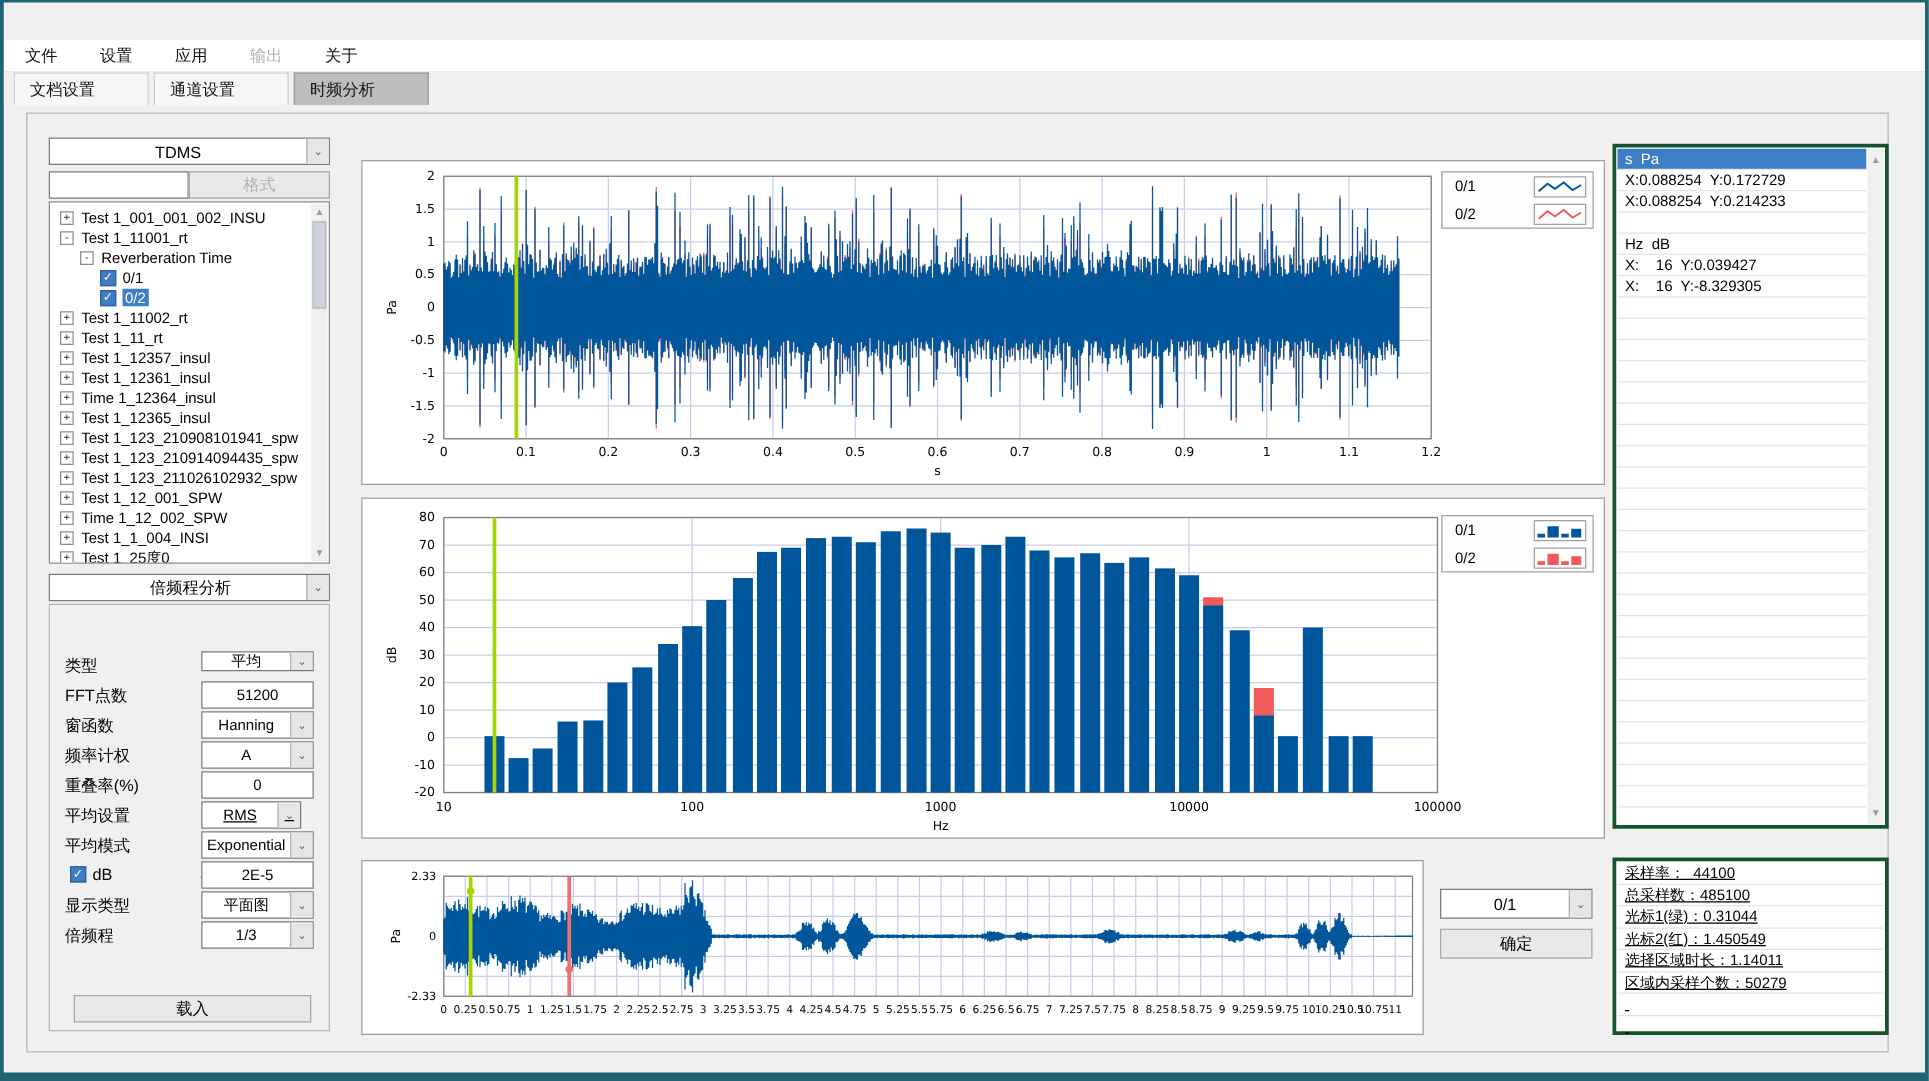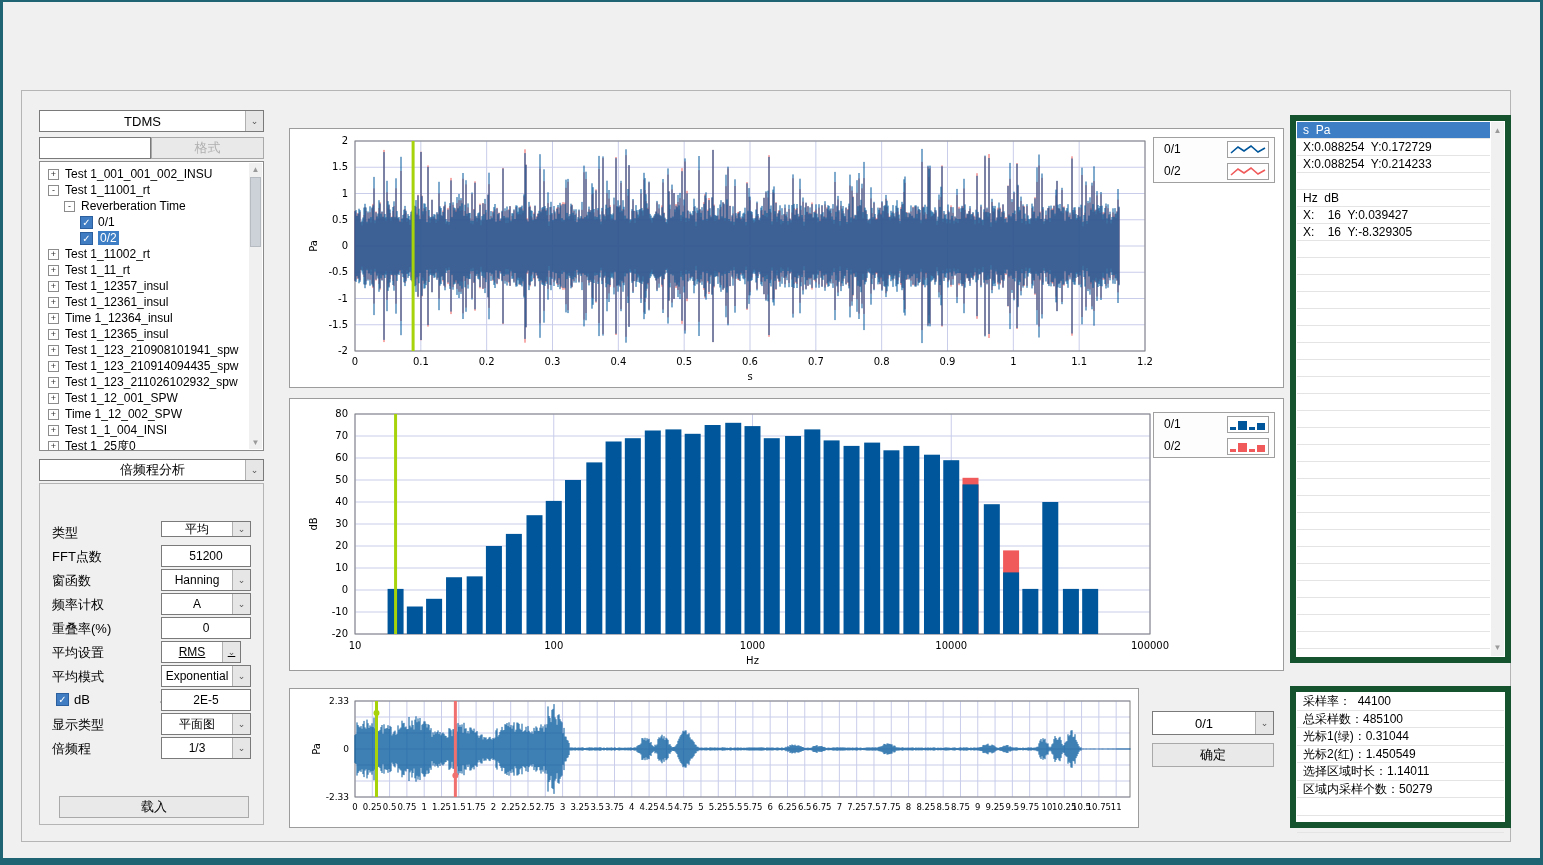--- a/index.html
+++ b/index.html
@@ -52,30 +52,42 @@
   
   .groupbox { position:absolute; border:1px solid #b5b5b5; }
   .form-label { position:absolute; font-size:13px; color:#000; }
   
   .chartbox { position:absolute; background:#fff; border:1px solid #9c9c9c; }
   .legend { position:absolute; background:#fdfdfd; border:1px solid #a0a0a0; }
   .legend-row { height:22px; display:flex; align-items:center; padding:0 5px 0 10px; }
   .legend-row .lab { flex:1; font-size:12px; }
   .legend-icon { width:42px; height:17px; border:1px solid #a0a0a0; background:#fff; }
   
-  .listpanel { position:absolute; background:#fff; border:6px solid #14532d; }
+  .listpanel { position:absolute; background:#fff; border:3px solid #14532d; }
   .list-row { height:17px; line-height:16px; font-size:12px; padding:0 6px; border-bottom:1px solid #e4e4e4;
               white-space:pre; overflow:hidden; }
   .list-row.sel { background:#3d7ec4; color:#fff; }
   svg text { font-family:"DejaVu Sans","Liberation Sans",sans-serif; fill:#000; }
 </style>
 </head>
 <body>
 
 <div class="window">
+  <div class="menubar" id="menubar">
+      <span class="menu-item">文件</span>
+      <span class="menu-item">设置</span>
+      <span class="menu-item">应用</span>
+      <span class="menu-item disabled">输出</span>
+      <span class="menu-item">关于</span>
+    </div>
+  <div class="tabstrip" id="tabstrip" style="padding-left:8px;">
+      <div class="tab">文档设置</div>
+      <div class="tab">通道设置</div>
+      <div class="tab active">时频分析</div>
+    </div>
 
   <div class="main">
 
     <div class="select" style="left:17px;top:19px;width:225px;height:22px;">
       <span class="val">TDMS</span>
       <span class="arrow">⌄</span>
     </div>
     <div class="input" style="left:17px;top:46px;width:112px;height:22px;">
       <span></span>
     </div>
@@ -542,21 +554,21 @@
 
     <div class="select" style="left:1130px;top:620px;width:122px;height:24px;">
       <span class="val">0/1</span>
       <span class="arrow">⌄</span>
     </div>
     <div class="btn" style="left:1130px;top:652px;width:122px;height:24px;">
       <span>确定</span>
     </div>
 
     <div class="listpanel" style="left:1268px;top:595px;width:221px;height:142px;">
-      <div id="statsRows" style="position:absolute;left:1px;top:1px;right:1px;">
+      <div id="statsRows" style="position:absolute;left:1px;top:1px;right:1px;text-decoration:underline;">
           <div class="list-row" style="height: 17.5px;">采样率：  44100</div>
           <div class="list-row" style="height: 17.5px;">总采样数：485100</div>
           <div class="list-row" style="height: 17.5px;">光标1(绿)：0.31044</div>
           <div class="list-row" style="height: 17.5px;">光标2(红)：1.450549</div>
           <div class="list-row" style="height: 17.5px;">选择区域时长：1.14011</div>
           <div class="list-row" style="height: 17.5px;">区域内采样个数：50279</div>
           <div class="list-row" style="height: 17.5px;">&nbsp;</div>
           <div class="list-row" style="height: 17.5px;">&nbsp;</div>
         </div>
     </div>

